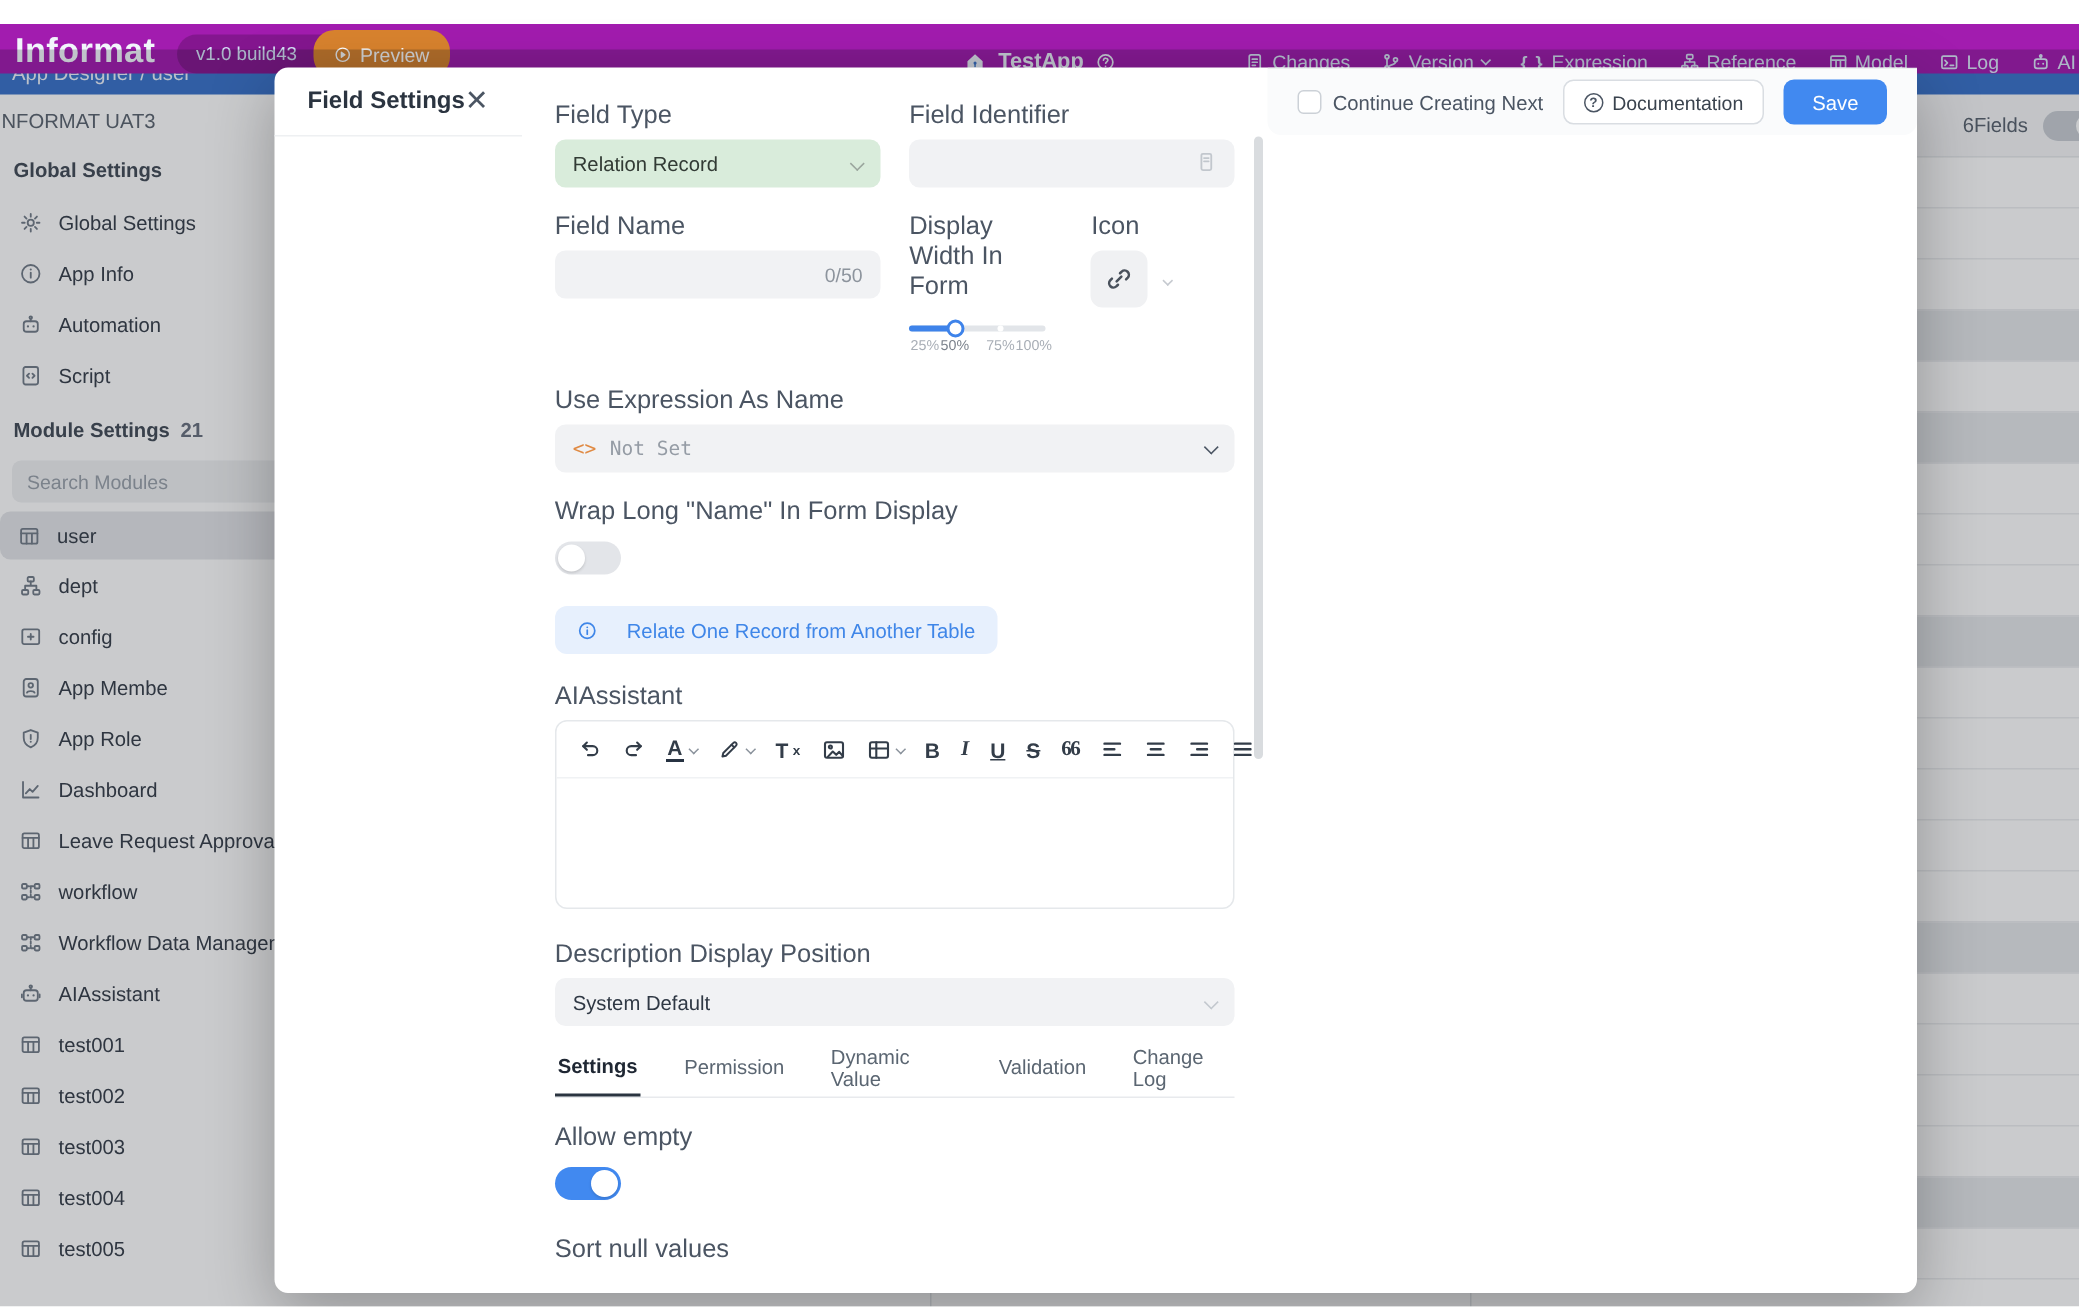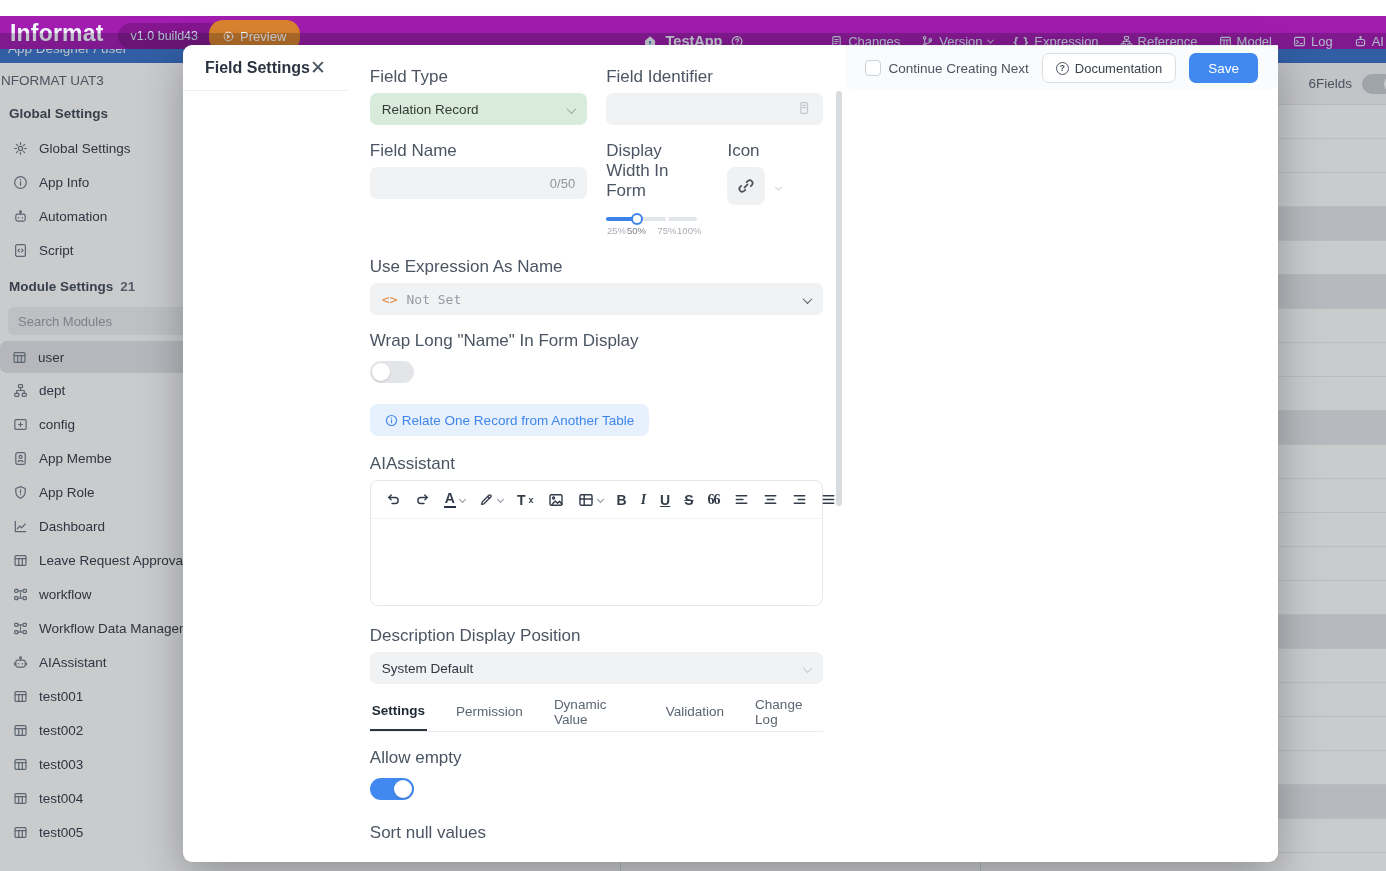--- a/index.html
+++ b/index.html
@@ -86,21 +86,21 @@
   .exval{color:#959ca5}
   .exchev{margin-left:auto;color:#4b5563}
 
   .toggle{width:44px;height:22px;border-radius:11px;position:relative;display:inline-block}
   .toggle.off{background:#e3e5e9}
   .toggle.off i{left:2px}
   .toggle.on{background:#4189f0}
   .toggle.on i{right:2px}
   .toggle i{position:absolute;top:2px;width:18px;height:18px;background:#fff;border-radius:50%;box-shadow:0 1px 2px rgba(0,0,0,.15)}
 
-  .relatebtn{display:inline-flex;align-items:center;gap:4px;height:32px;background:#e7f0fd;color:#3f86e8;border-radius:8px;padding:0 15px;font-size:13.5px;margin-bottom:18px}
+  .relatebtn{display:inline-flex;align-items:center;gap:20px;height:32px;background:#e7f0fd;color:#3f86e8;border-radius:8px;padding:0 15px;font-size:13.5px;margin-bottom:18px}
 
   .editor{border:1px solid #e5e8eb;border-radius:8px;height:126px;margin-bottom:20px}
   .etoolbar{height:38px;display:flex;align-items:center;padding:0 15px;gap:14px;border-bottom:1px solid #f0f2f4;color:#333d49}
   .tbtn{display:flex;align-items:center;gap:3px;font-size:14px;color:#333d49}
   .tbtn.dis{opacity:.35}
   .tchev{width:5px;height:5px;border-right:1.4px solid #8a929c;border-bottom:1.4px solid #8a929c;transform:rotate(45deg);display:inline-block;margin-left:1px}
   .bld{font-weight:800}
   .ital{font-style:italic;font-family:"Liberation Serif",serif;font-weight:700}
   .und{text-decoration:underline;font-weight:700}
   .strk{text-decoration:line-through;font-weight:700}

